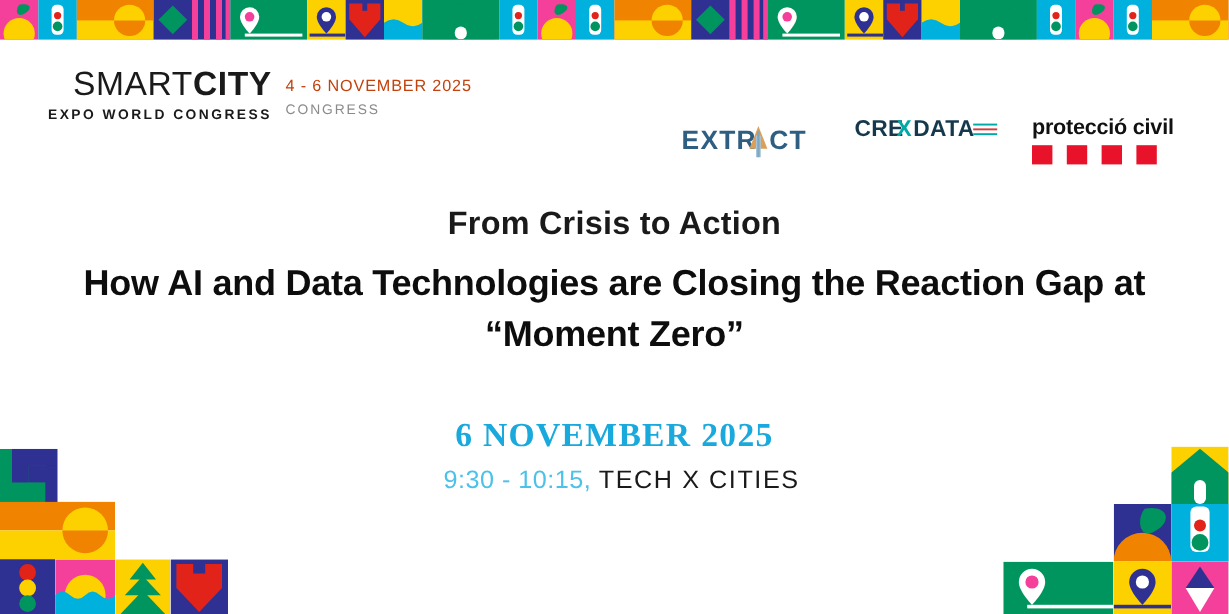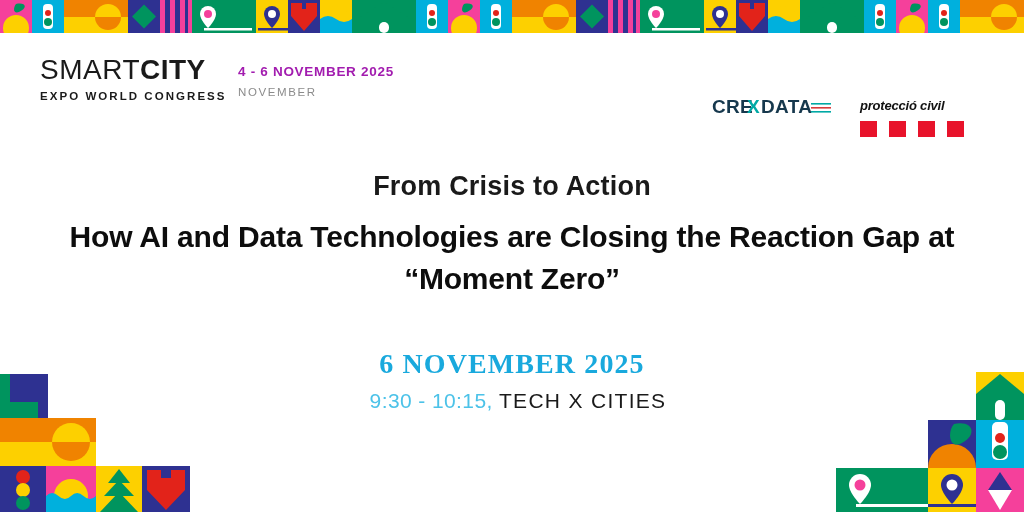--- a/index.html
+++ b/index.html
@@ -15,36 +15,36 @@
   
   .topstrip{position:absolute;left:0;top:0;width:1024px;height:33px;display:flex;}
   .tile{position:relative;height:33px;overflow:hidden;flex:0 0 auto;}
 
   
   .cluster{position:absolute;}
   .cell{position:absolute;overflow:hidden;}
 
   
   .header{position:absolute;left:0;top:33px;width:1024px;height:110px;}
-  .logo-sc{position:absolute;left:40px;top:23px;}
+  .logo-sc{position:absolute;left:40px;top:23px;text-align:right;}
   .logo-sc .l1{font-size:28px;letter-spacing:.5px;color:#1a1a1a;line-height:1;white-space:nowrap;}
   .logo-sc .l1 b{font-weight:700;}
   .logo-sc .l1 span.light{font-weight:300;}
   .logo-sc .l2{font-size:11.5px;font-weight:700;letter-spacing:2.05px;color:#1a1a1a;margin-top:6px;white-space:nowrap;}
   .dateblock{position:absolute;left:238px;top:31px;}
-  .dateblock .d1{font-size:13.5px;font-weight:700;letter-spacing:.7px;color:#a21caf;white-space:nowrap;}
+  .dateblock .d1{font-size:13.5px;font-weight:400;letter-spacing:.7px;color:#c2410c;white-space:nowrap;}
   .dateblock .d2{font-size:11.5px;font-weight:400;letter-spacing:1.6px;color:#8b8b8b;margin-top:7px;white-space:nowrap;}
 
   
   .logo-extract{position:absolute;left:568px;top:68px;width:125px;height:32px;}
   
   .logo-crex{position:absolute;left:712px;top:60px;width:120px;height:28px;}
   
   .logo-pc{position:absolute;left:860px;top:63px;width:140px;height:42px;}
-  .logo-pc .txt{font-size:13px;font-weight:700;color:#111;letter-spacing:-.2px;line-height:20px;white-space:nowrap;font-style:italic;}
+  .logo-pc .txt{font-size:18px;font-weight:700;color:#111;letter-spacing:-.2px;line-height:20px;white-space:nowrap;}
   .logo-pc .squares{display:flex;gap:12px;margin-top:5px;}
   .logo-pc .sq{width:17px;height:16px;background:#e8132b;}
 
   
   .main{position:absolute;left:0;top:170px;width:1024px;text-align:center;}
   .eyebrow{font-size:27px;font-weight:700;color:#1a1a1a;letter-spacing:.2px;line-height:1.25;}
   .headline{font-size:30px;font-weight:700;color:#0d0d0d;letter-spacing:-.2px;line-height:1.42;margin-top:12px;padding:0 48px;}
   .when{margin-top:48px;}
   .when .bigdate{font-size:28px;font-weight:700;color:#19a9dd;letter-spacing:1.1px;line-height:1.1;font-family:Liberation Serif, serif;}
   .when .timeline{margin-top:8px;font-size:21px;font-weight:400;line-height:1.2;letter-spacing:.4px;padding-left:12px;}
@@ -253,23 +253,32 @@
 
   <div class="header">
 
     <div class="logo-sc">
       <div class="l1"><span class="light">SMART</span><b>CITY</b></div>
       <div class="l2">EXPO WORLD CONGRESS</div>
     </div>
 
     <div class="dateblock">
       <div class="d1">4 - 6 NOVEMBER 2025</div>
-      <div class="d2">NOVEMBER</div>
-    </div>
-
+      <div class="d2">CONGRESS</div>
+    </div>
+
+    <div class="logo-extract">
+      <svg width="125" height="32" viewBox="0 0 125 32">
+        <text x="0" y="23" font-family="Liberation Sans, sans-serif" font-size="22" font-weight="700" letter-spacing="1" fill="#2e5f82">EXTR</text>
+        <text x="73" y="23" font-family="Liberation Sans, sans-serif" font-size="22" font-weight="700" letter-spacing="1" fill="#2e5f82">CT</text>
+        <path d="M64 4 L71.5 23 L56.5 23 Z" fill="#d9a05b"></path>
+        <rect x="62" y="12" width="4" height="18" fill="#a8c6d8"></rect>
+        <rect x="63" y="8" width="2" height="22" fill="#7fa8bf"></rect>
+      </svg>
+    </div>
 
     <div class="logo-crex">
       <svg width="120" height="28" viewBox="0 0 120 28">
         <text x="0" y="20" font-family="Liberation Sans, sans-serif" font-size="19" font-weight="700" letter-spacing="0.3" fill="#16384d">CRE</text>
         <text x="35" y="20" font-family="Liberation Sans, sans-serif" font-size="19" font-weight="700" letter-spacing="0.3" fill="#00a9a5">X</text>
         <text x="49" y="20" font-family="Liberation Sans, sans-serif" font-size="19" font-weight="700" letter-spacing="0.3" fill="#16384d">DATA</text>
         <rect x="99" y="10" width="20" height="1.6" fill="#00a9a5"></rect>
         <rect x="99" y="14" width="20" height="1.6" fill="#d63b3b"></rect>
         <rect x="99" y="18" width="20" height="1.6" fill="#00a9a5"></rect>
       </svg>

